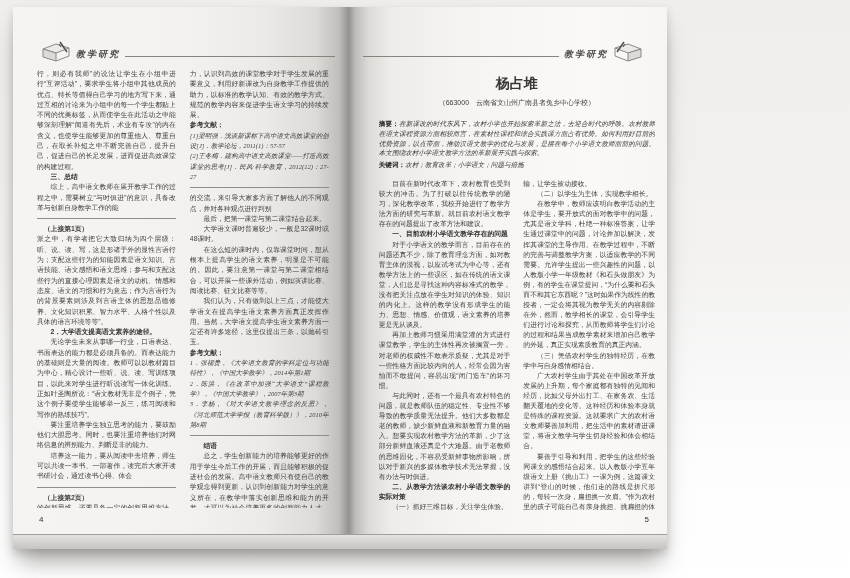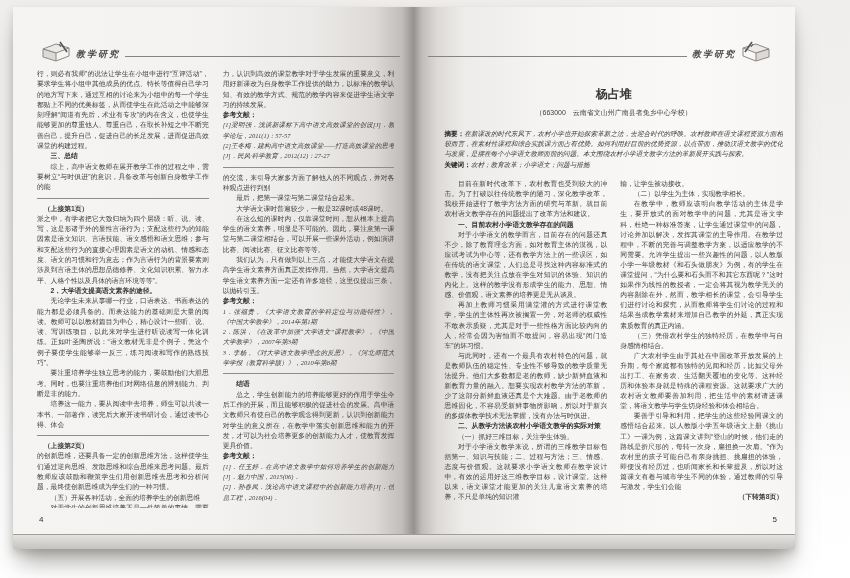--- a/index.html
+++ b/index.html
@@ -2,21 +2,21 @@
 <html><head>
 <meta charset="utf-8">
 <style>
   html,body{margin:0;padding:0;}
   .scene{
     position:relative;width:850px;height:578px;overflow:hidden;
     background:linear-gradient(180deg,#efeeed 0%,#f3f2f1 45%,#fdfdfd 80%,#ffffff 100%);
     font-family:"Liberation Sans",sans-serif;color:#3f3e3d;
   }
   .book{
-    position:absolute;left:13px;top:7px;width:782px;
+    position:absolute;left:13px;top:7px;width:654px;
     box-shadow:0 18px 22px -6px rgba(85,82,78,.5), 0 4px 8px rgba(90,87,84,.25);
   }
   .spread{display:flex;height:527px;}
   .page{position:relative;overflow:hidden;}
   .page-left{
     width:424px;
     background:linear-gradient(to right,#f5f4f2 0%,#f3f2f0 50%,#eceae8 75%,#dddad7 90%,#c0bdba 97%,#949190 100%);
   }
   .page-right{
     width:402px;
@@ -49,21 +49,21 @@
   .blk-pc{text-indent:0;}
   .blk-h{font-weight:bold;text-indent:2em;color:#333231;}
   .blk-label{font-weight:bold;text-indent:1em;}
   .blk-refh{font-weight:bold;color:#333231;}
   .blk-ref{font-family:"Liberation Serif",serif;font-style:italic;font-size:6.5px;}
   .blk-hr{border-top:1px solid #8f8c89;margin:5px 0;height:0;}
   .blk-labelr{text-align:right;font-weight:bold;}
   
   .rp-content{position:absolute;top:58px;left:30px;right:12px;bottom:24px;overflow:hidden;}
   .rp-title{text-align:center;font-size:15px;font-weight:bold;color:#2d2c2b;letter-spacing:.5px;}
-  .rp-author{text-align:center;font-size:12px;font-weight:bold;margin-top:21px;color:#383736;}
+  .rp-author{text-align:center;font-size:14px;font-weight:bold;margin-top:10px;color:#383736;}
   .rp-affil{text-align:center;font-size:7px;margin-top:5px;color:#46454
 
 
 4;}
   .rp-abstract,.rp-keywords{
     margin-top:11px;font-size:6.6px;line-height:9.8px;text-align:justify;
     font-family:"Liberation Serif",serif;font-style:italic;color:#3c3b3a;
   }
   .rp-keywords{margin-top:2px;}
   .inline-label{font-weight:bold;font-style:normal;font-family:"Liberation Sans",sans-serif;color:#222;}

